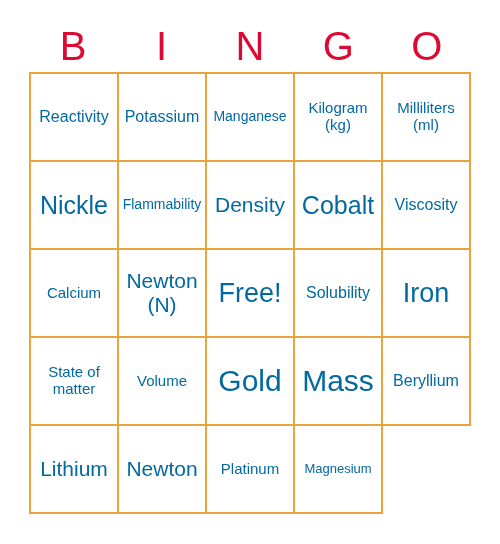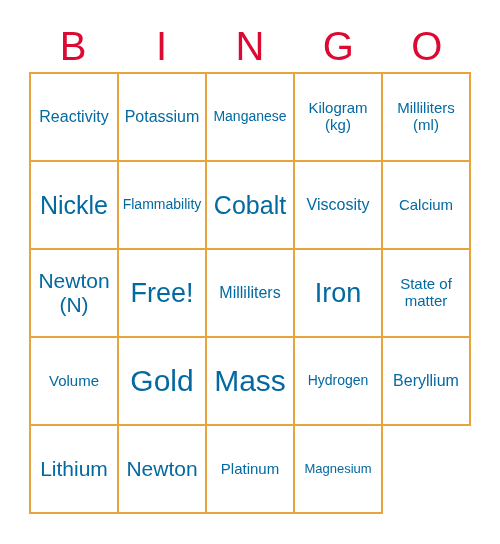--- a/index.html
+++ b/index.html
@@ -118,54 +118,54 @@
       <div class="cell">
         <span class="fs-lg">Milliliters (ml)</span>
       </div>
       <div class="cell">
         <span class="fs-2xl">Nickle</span>
       </div>
       <div class="cell">
         <span class="fs-sm">Flammability</span>
       </div>
       <div class="cell">
+        <span class="fs-xl">Density</span>
+      </div>
+      <div class="cell">
         <span class="fs-2xl">Cobalt</span>
       </div>
       <div class="cell">
         <span class="fs-md">Viscosity</span>
       </div>
       <div class="cell">
         <span class="fs-lg">Calcium</span>
       </div>
       <div class="cell">
         <span class="fs-xl">Newton (N)</span>
       </div>
       <div class="cell">
         <span class="fs-3xl">Free!</span>
       </div>
       <div class="cell">
-        <span class="fs-md">Milliliters</span>
+        <span class="fs-md">Solubility</span>
       </div>
       <div class="cell">
         <span class="fs-3xl">Iron</span>
       </div>
       <div class="cell">
         <span class="fs-lg">State of matter</span>
       </div>
       <div class="cell">
         <span class="fs-lg">Volume</span>
       </div>
       <div class="cell">
         <span class="fs-4xl">Gold</span>
       </div>
       <div class="cell">
         <span class="fs-4xl">Mass</span>
-      </div>
-      <div class="cell">
-        <span class="fs-sm">Hydrogen</span>
       </div>
       <div class="cell">
         <span class="fs-md">Beryllium</span>
       </div>
       <div class="cell">
         <span class="fs-xl">Lithium</span>
       </div>
       <div class="cell">
         <span class="fs-xl">Newton</span>
       </div>

